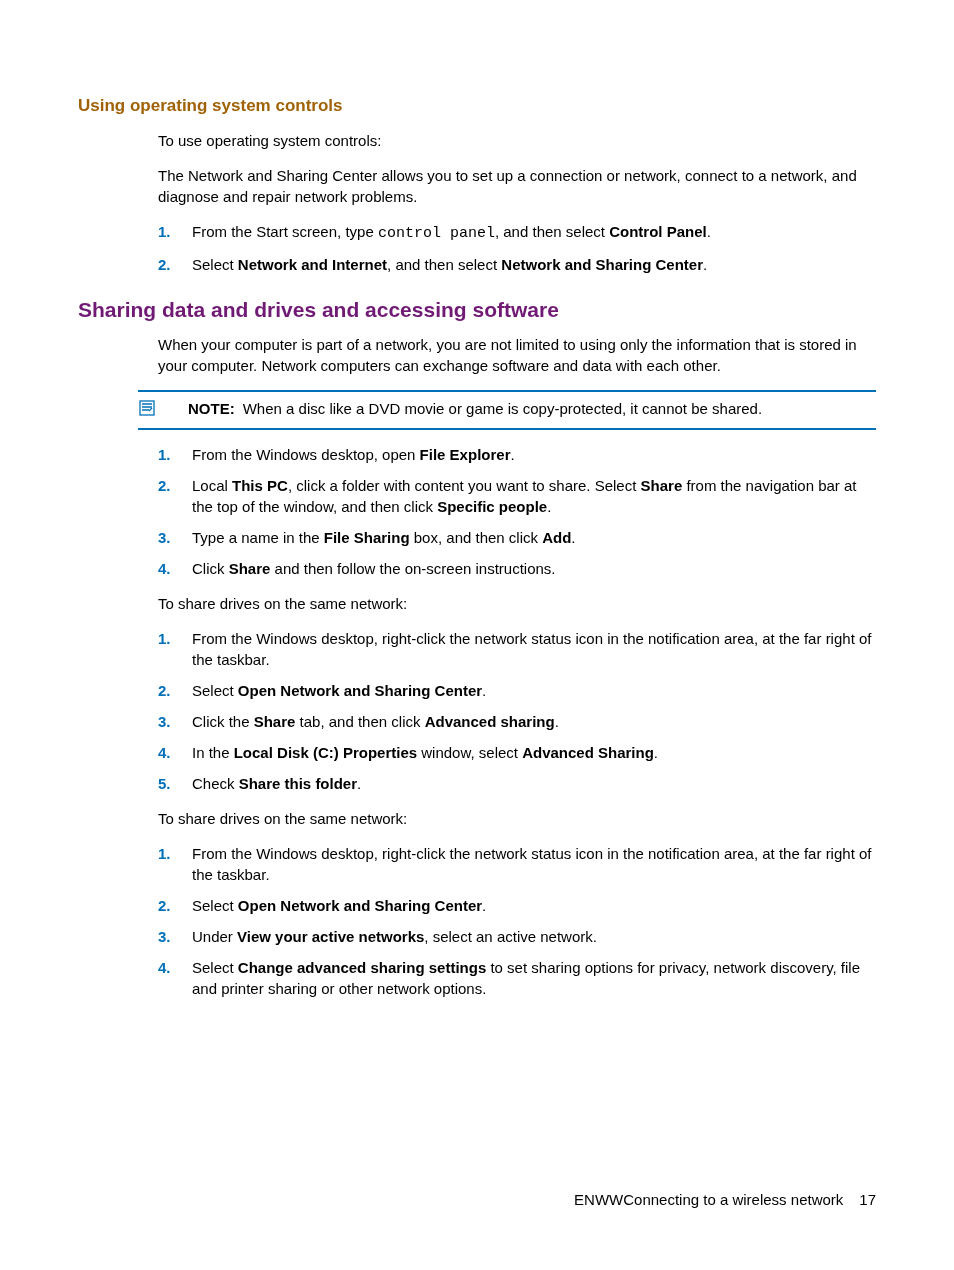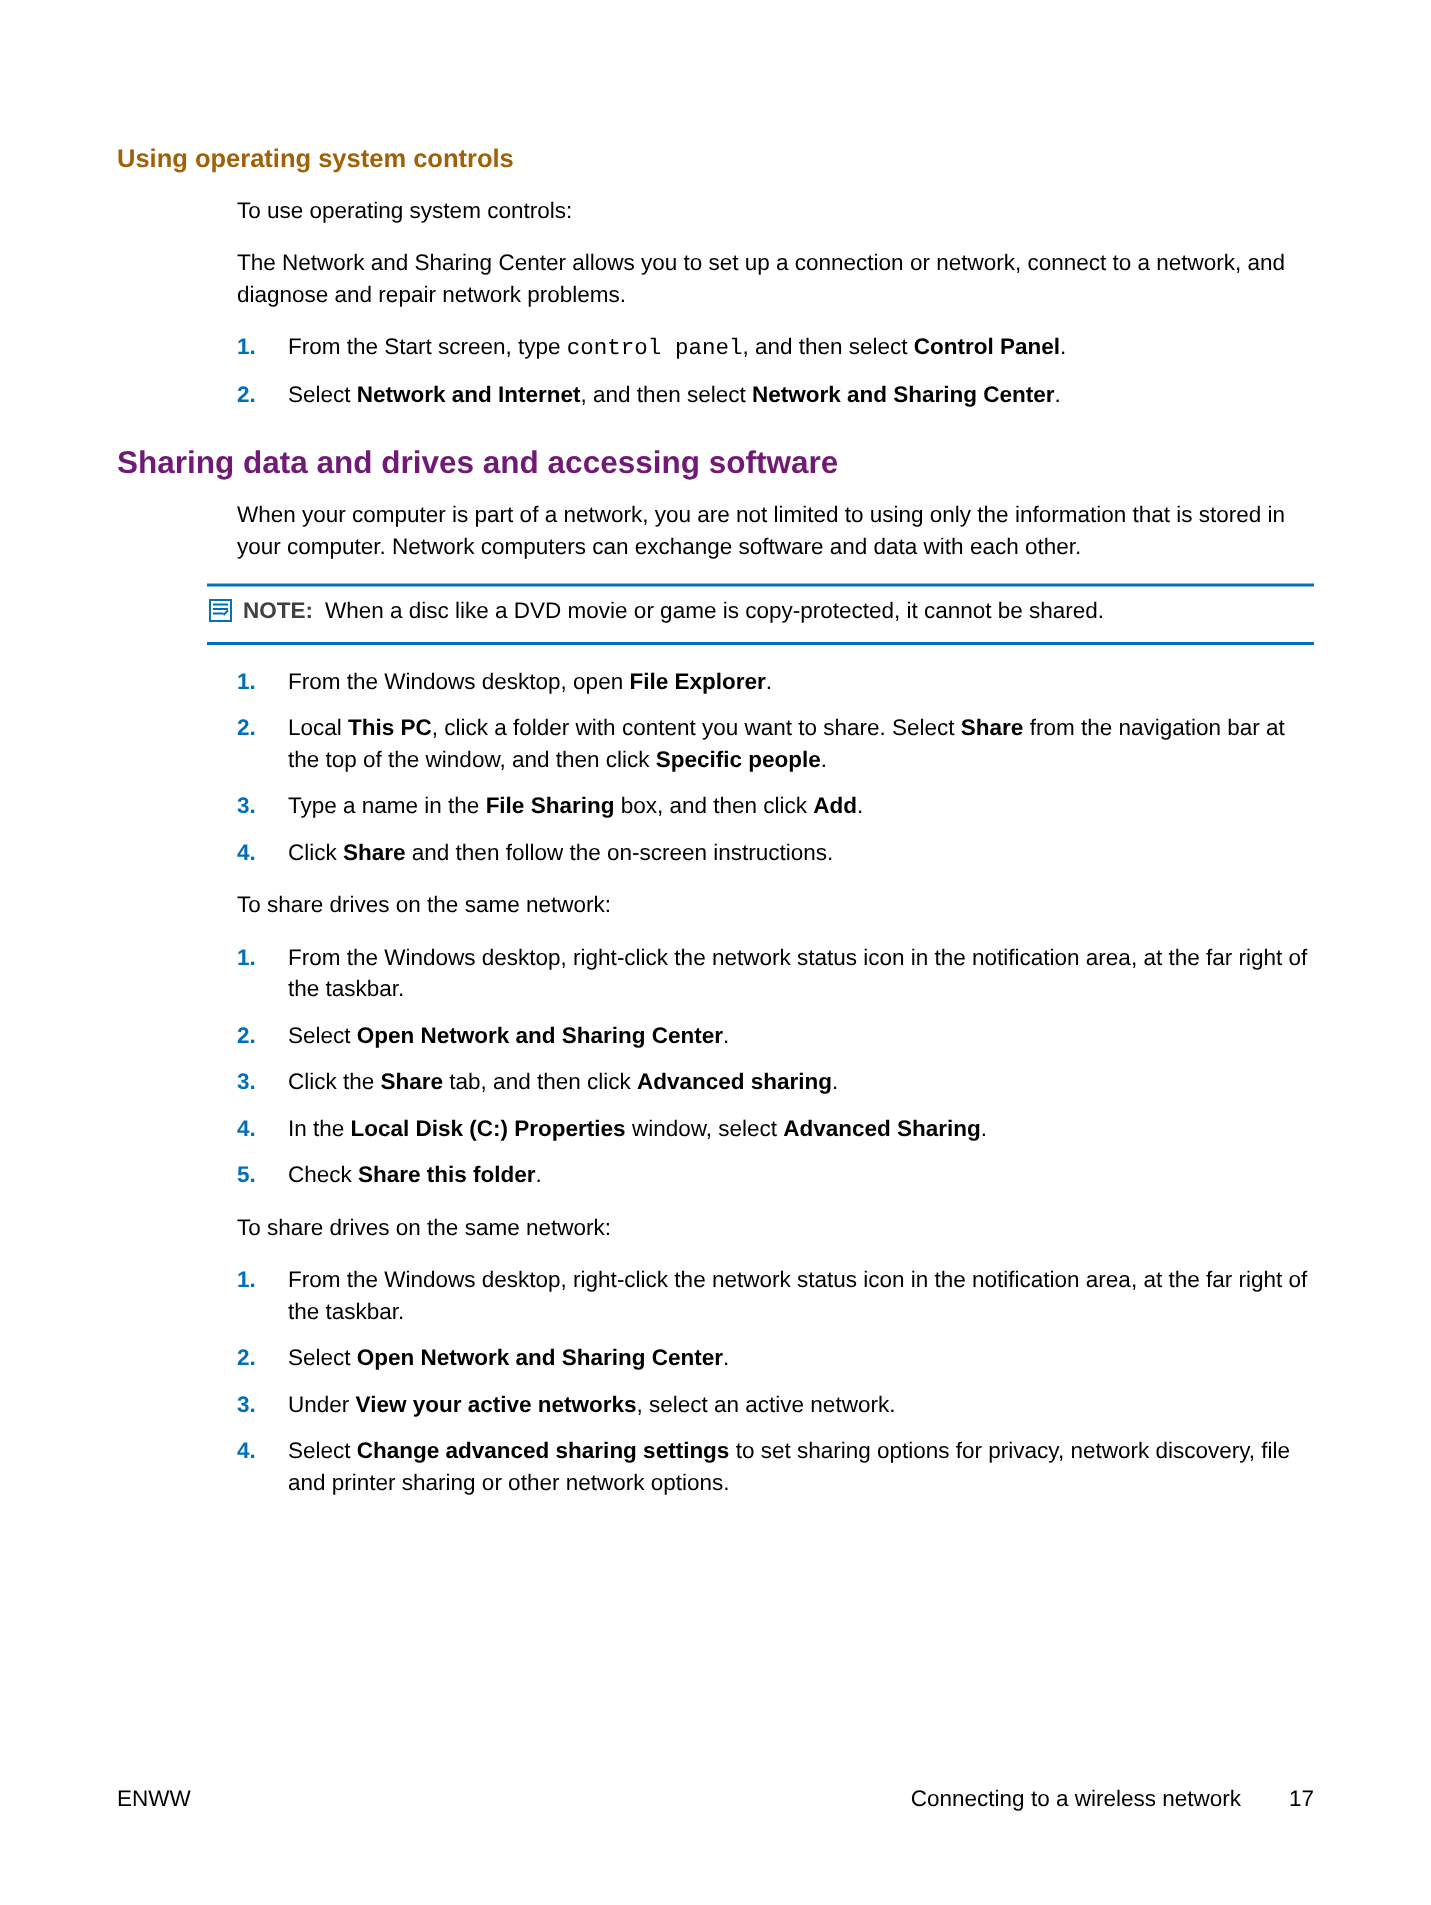--- a/index.html
+++ b/index.html
@@ -60,35 +60,36 @@
       margin-bottom: 14px;
       display: flex;
       align-items: flex-start;
       gap: 6px;
     }
     .note-block .note-icon {
       flex: 0 0 auto;
       margin-top: 1px;
     }
     .note-block .note-label {
-      color: #404040;
+      color: #000000;
       font-weight: bold;
       padding-right: 8px;
+      margin-left: 26px;
     }
     .note-block .note-text { flex: 1; }
     .footer {
       position: absolute;
       bottom: 60px;
       left: 78px;
       right: 78px;
       display: flex;
-      justify-content: space-between;
+      justify-content: flex-end;
       font-size: 15px;
     }
-    .footer-right { display: flex; gap: 32px; }
+    .footer-right { display: flex; gap: 16px; }
   </style>
 </head>
 <body>
 
 <h2 class="section-blue">Using operating system controls</h2>
 <div class="indent">
   <p class="body-text">To use operating system controls:</p>
   <p class="body-text">The Network and Sharing Center allows you to set up a connection or network, connect to a network, and diagnose and repair network problems.</p>
   <ol class="num-list">
     <li>

